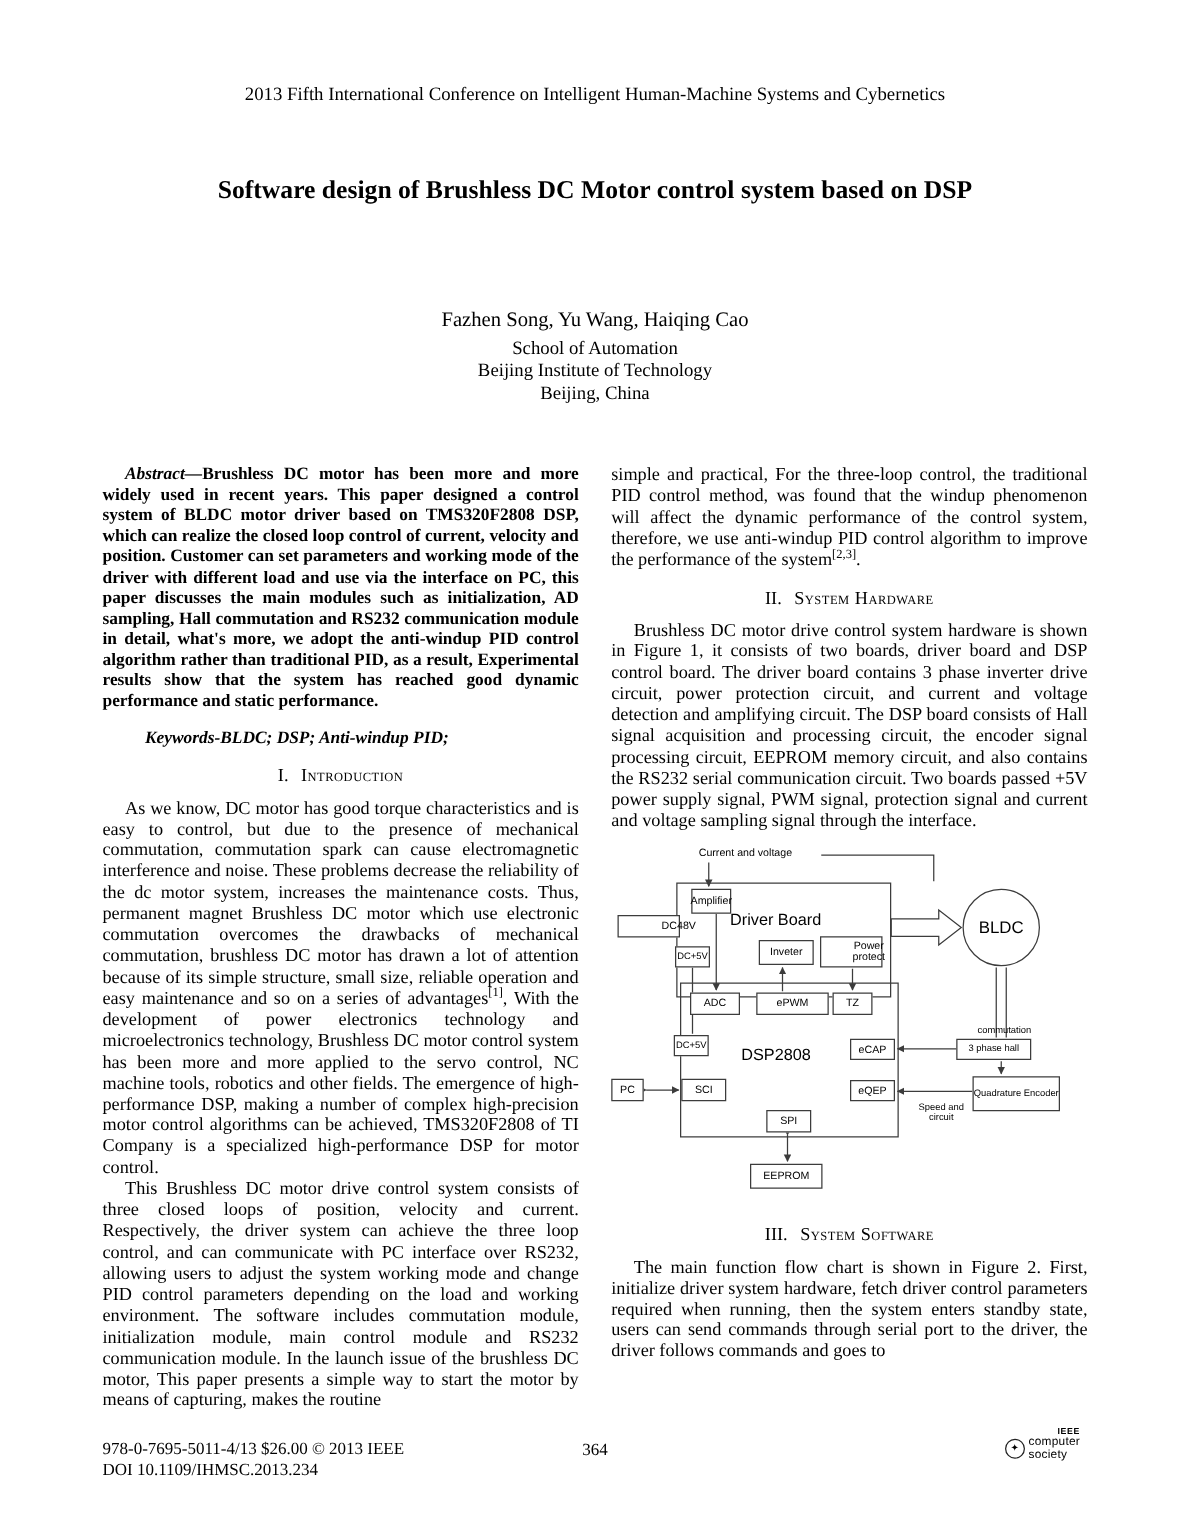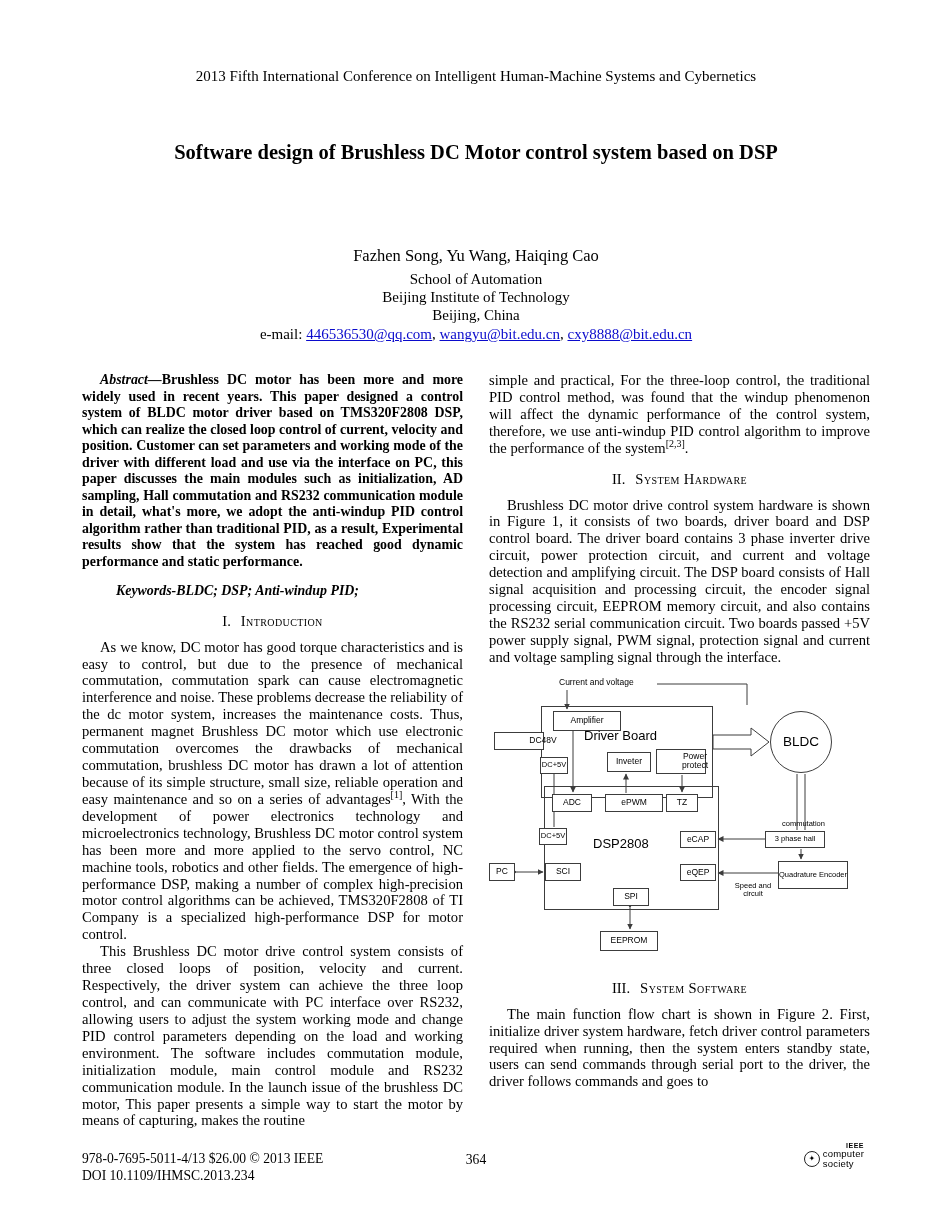--- a/index.html
+++ b/index.html
@@ -56,21 +56,20 @@
 <body>
 
 <div class="conf-header">2013 Fifth International Conference on Intelligent Human-Machine Systems and Cybernetics</div>
 <div class="paper-title">Software design of Brushless DC Motor control system based on DSP</div>
 
 <div class="author-block">
   <div class="author-names">Fazhen Song, Yu Wang, Haiqing Cao</div>
   <div class="affil">School of Automation</div>
   <div class="affil">Beijing Institute of Technology</div>
   <div class="affil">Beijing, China</div>
-  <div class="email-line"><span>e-mail: </span><a class="email" href="#">446536530@qq.com</a><span>, </span><a class="email" href="#">wangyu@bit.edu.cn</a><span>, </span><a class="email" href="#">cxy8888@bit.edu.cn</a></div>
 </div>
 
 <div class="columns">
 
   <div class="col">
     <p class="abstract"><span class="abs-label">Abstract—</span><span>Brushless DC motor has been more and more widely used in recent years. This paper designed a control system of BLDC motor driver based on TMS320F2808 DSP, which can realize the closed loop control of current, velocity and position. Customer can set parameters and working mode of the driver with different load and use via the interface on PC, this paper discusses the main modules such as initialization, AD sampling, Hall commutation and RS232 communication module in detail, what's more, we adopt the anti-windup PID control algorithm rather than traditional PID, as a result, Experimental results show that the system has reached good dynamic performance and static performance.</span></p>
     <p class="keywords">Keywords-BLDC; DSP; Anti-windup PID;</p>
     <h3 class="sec"><span class="num">I.</span><span class="sc">Introduction</span></h3>
     <p class="body-p"><span>As we know, DC motor has good torque characteristics and is easy to control, but due to the presence of mechanical commutation, commutation spark can cause electromagnetic interference and noise. These problems decrease the reliability of the dc motor system, increases the maintenance costs. Thus, permanent magnet Brushless DC motor which use electronic commutation overcomes the drawbacks of mechanical commutation, brushless DC motor has drawn a lot of attention because of its simple structure, small size, reliable operation and easy maintenance and so on a series of advantages</span><sup>[1]</sup><span>, With the development of power electronics technology and microelectronics technology, Brushless DC motor control system has been more and more applied to the servo control, NC machine tools, robotics and other fields. The emergence of high-performance DSP, making a number of complex high-precision motor control algorithms can be achieved, TMS320F2808 of TI Company is a specialized high-performance DSP for motor control.</span></p>
     <p class="body-p">This Brushless DC motor drive control system consists of three closed loops of position, velocity and current. Respectively, the driver system can achieve the three loop control, and can communicate with PC interface over RS232, allowing users to adjust the system working mode and change PID control parameters depending on the load and working environment. The software includes commutation module, initialization module, main control module and RS232 communication module. In the launch issue of the brushless DC motor, This paper presents a simple way to start the motor by means of capturing, makes the routine</p>
@@ -110,21 +109,21 @@
         </svg>
 
         <div class="dlabel" style="left:70px; top:2px;">Current and voltage</div>
 
         <div class="dbox big" style="left:52px; top:30px; width:172px; height:92px;"></div>
         <div class="big-name" style="left:95px; top:52px;">Driver Board</div>
 
         <div class="dbox big" style="left:55px; top:110px; width:175px; height:124px;"></div>
         <div class="big-name" style="left:104px; top:160px;">DSP2808</div>
 
-        <div class="dbox" style="left:64px; top:35px; width:68px; height:20px;">Amplifier</div>
+        <div class="dbox" style="left:64px; top:35px; width:32px; height:20px;">Amplifier</div>
         <div class="dbox" style="left:5px; top:56px; width:42px; height:18px;padding-left:48px;">DC48V</div>
         <div class="dbox" style="left:51px; top:81px; width:28px; height:17px; font-size:7.5px;">DC+5V</div>
         <div class="dbox" style="left:118px; top:76px; width:44px; height:20px;text-align:right;">Inveter</div>
         <div class="dbox" style="left:167px; top:73px; width:50px; height:25px;padding-left:28px;">Power protect</div>
         <div class="bldc" style="left:281px; top:35px; width:62px; height:62px;">BLDC</div>
 
         <div class="dbox" style="left:63px; top:118px; width:40px; height:18px;">ADC</div>
         <div class="dbox" style="left:116px; top:118px; width:58px; height:18px;">ePWM</div>
         <div class="dbox" style="left:177px; top:118px; width:32px; height:18px;">TZ</div>
         <div class="dbox" style="left:50px; top:152px; width:28px; height:17px; font-size:7.5px;">DC+5V</div>

